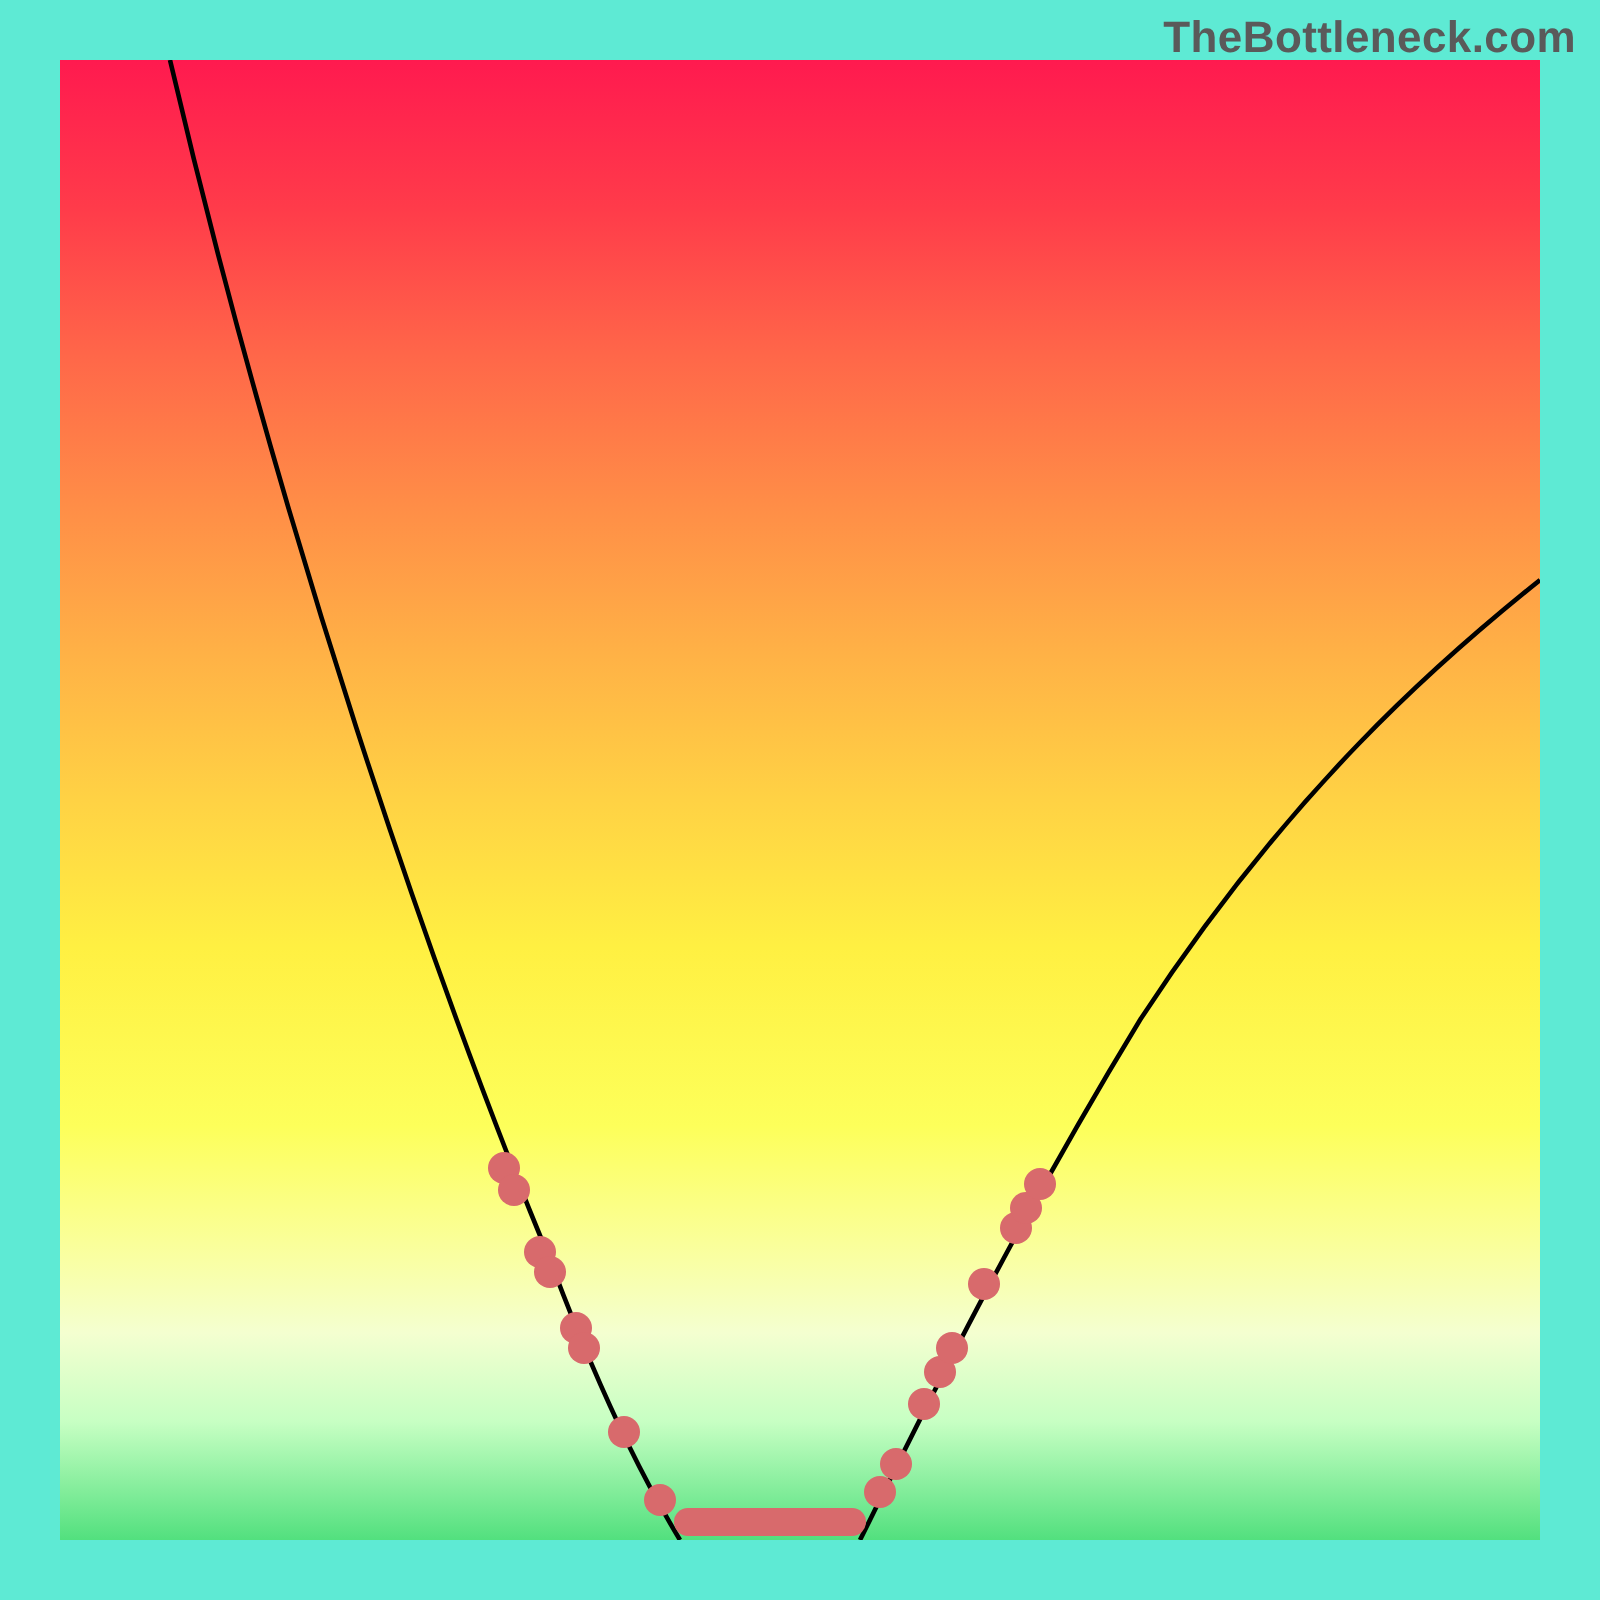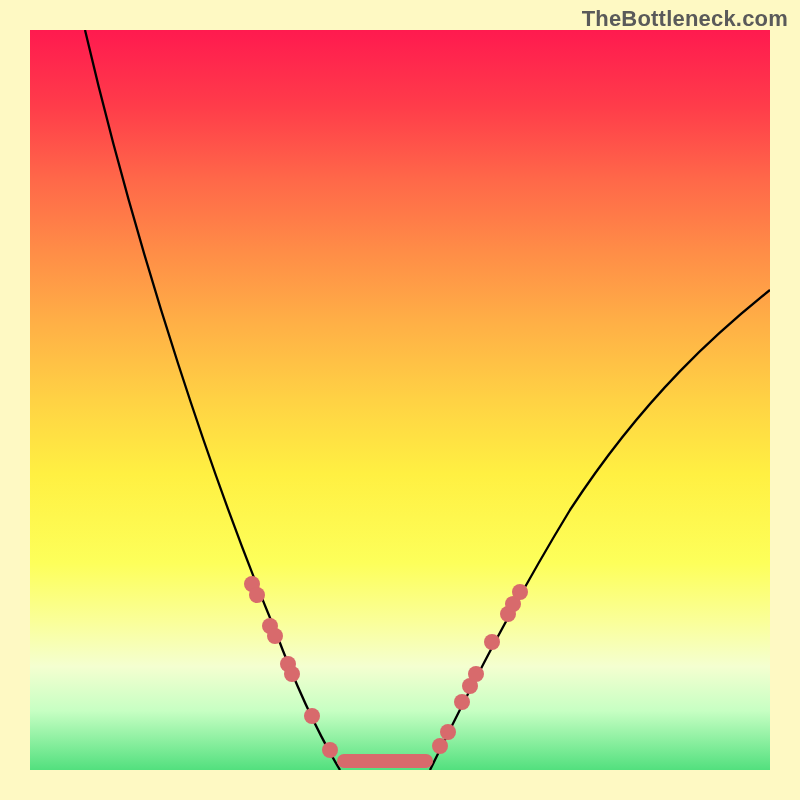--- a/index.html
+++ b/index.html
@@ -1,20 +1,20 @@
 <!DOCTYPE html>
 <html><head>
 <meta charset="utf-8">
 <style>
   * { margin: 0; padding: 0; box-sizing: border-box; }
   html, body { width: 800px; height: 800px; overflow: hidden; background: #000; }
   .frame {
     width: 800px;
     height: 800px;
-    background: #fef9c3;
+    background: #5eead4;
     position: relative;
   }
   .plot-area {
     position: absolute;
     left: 30px;
     top: 30px;
     width: 740px;
     height: 740px;
     background: linear-gradient(to bottom,
       #ff1a4f 0%,

